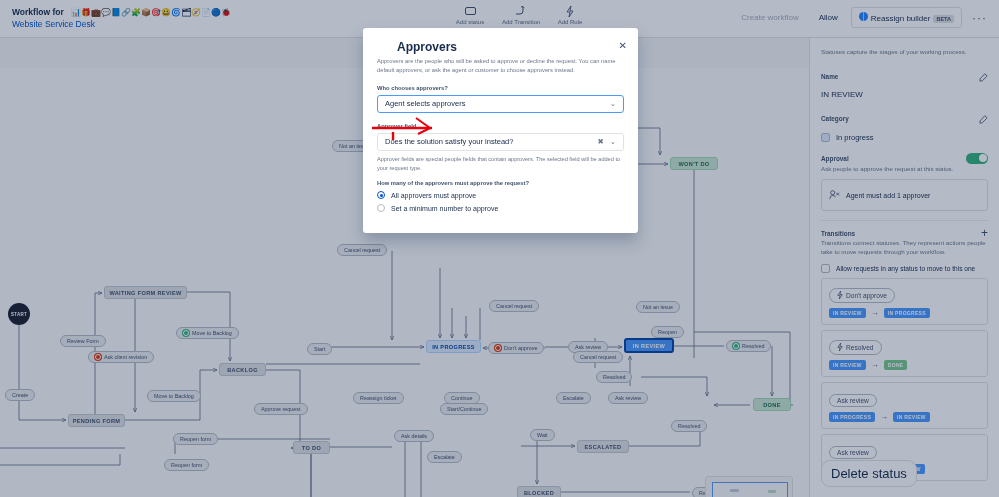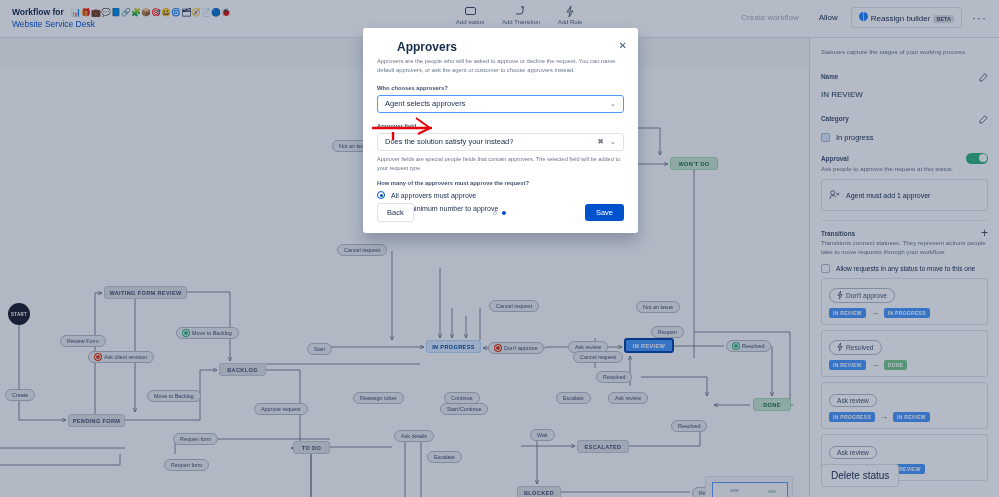--- a/index.html
+++ b/index.html
@@ -119,22 +119,22 @@
   .allow-box { width:9px;height:9px;border:1.4px solid #b3bac5;border-radius:2px;background:#fff;}
   .allow-txt { font-size:6.6px;color:#172b4d;}
   .tcard { border:1px solid #dfe1e6; border-radius:3px; padding:6px 7px; margin-top:5px;}
   .tpill { display:inline-flex; align-items:center; gap:3px; border:1px solid #b3bac5; border-radius:9px;
            padding:2px 7px; font-size:6.6px; color:#42526e; background:#fff;}
   .tflow { display:flex; align-items:center; gap:5px; margin-top:5px;}
   .badge { font-size:5px; font-weight:bold; letter-spacing:.3px; padding:2px 4px; border-radius:2px;}
   .badge.b { background:#4c9aff; color:#fff;}
   .badge.g { background:#79c98f; color:#fff;}
   .arr { font-size:8px; color:#42526e;}
-  .del-btn { position:absolute; left:11px; bottom:10px; font-size:10px; color:#172b4d;
-             border:1px solid #dfe1e6; border-radius:3px; padding:5px 9px; background:#fff; cursor:pointer;}
+  .del-btn { position:absolute; left:11px; bottom:10px; font-size:13px; color:#172b4d;
+             border:1px solid #dfe1e6; border-radius:9px; padding:5px 9px; background:#fff; cursor:pointer;}
   .p-divider { height:1px; background:#ebecf0; margin-top:9px;}
 
   
   #modal {
     position:absolute; left:363px; top:28px; width:275px; height:205px;
     background:#fff; border-radius:3px; box-shadow:0 8px 16px rgba(9,30,66,.25);
     z-index:50; padding:12px 14px;
   }
   .m-title { font-size:12px; font-weight:bold; color:#172b4d;margin-left:20px; }
   .m-close { position:absolute; right:11px; top:12px; font-size:10px; color:#42526e; cursor:pointer;}
@@ -528,28 +528,20 @@
     <div class="m-q">How many of the approvers must approve the request?</div>
     <div class="radio-row">
       <span class="radio on"></span>
       <span class="radio-lbl">All approvers must approve</span>
     </div>
     <div class="radio-row">
       <span class="radio"></span>
       <span class="radio-lbl">Set a minimum number to approve</span>
     </div>
 
-    <div class="m-footer">
-      <div class="m-back">Back</div>
-      <div class="m-dots">
-        <span class="m-dot"></span>
-        <span class="m-dot on"></span>
-      </div>
-      <div class="m-save">Save</div>
-    </div>
   </div>
 
   <svg class="red-arrow" style="left:370px;top:98px;" width="70" height="42">
     <path d="M2,30 L62,30" stroke="#e8000d" stroke-width="2.4" fill="none"></path>
     <path d="M60,30 L46,20 M60,30 L48,36" stroke="#e8000d" stroke-width="2" fill="none"></path>
     <path d="M23,34 L23,42" stroke="#e8000d" stroke-width="2.4" fill="none"></path>
   </svg>
 
 </div>
 

